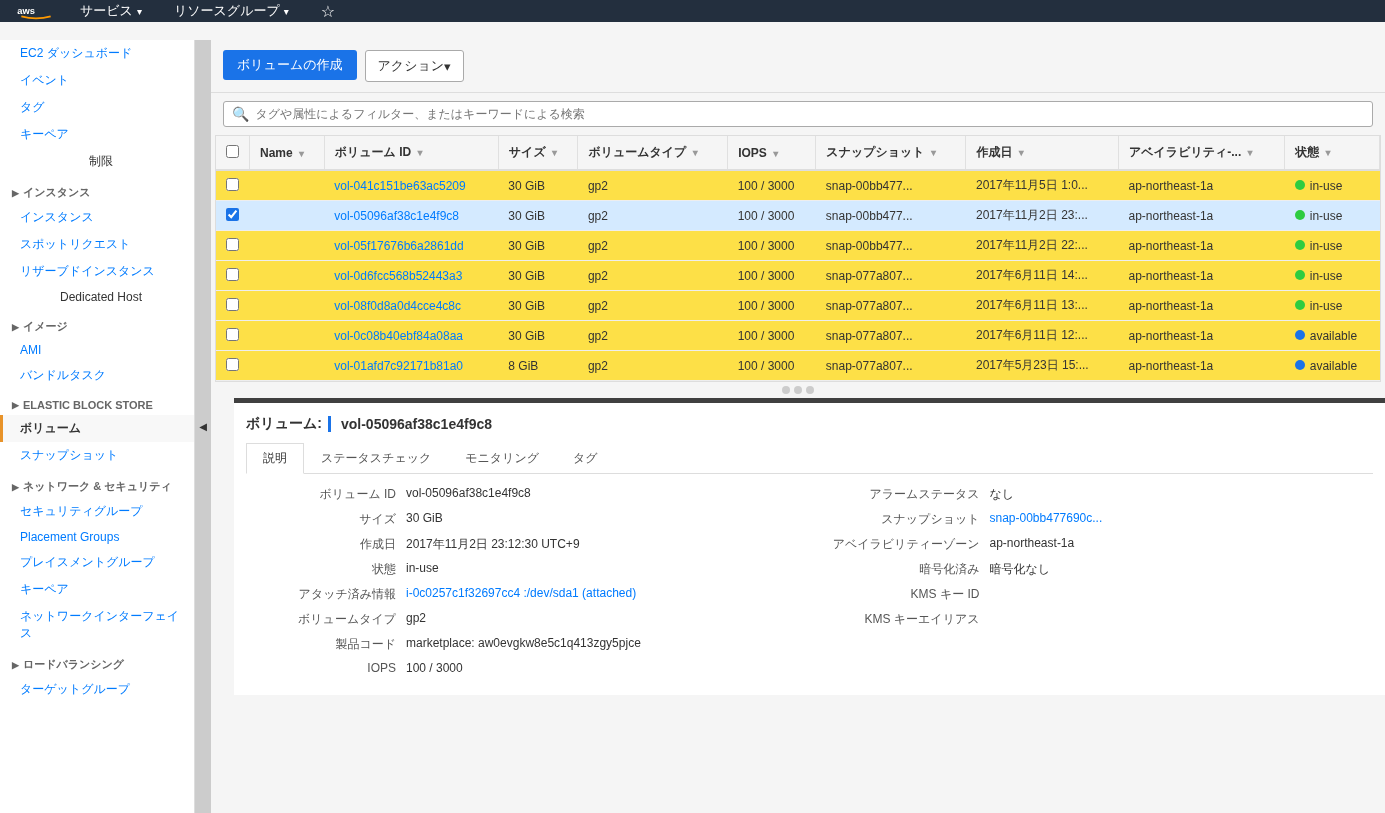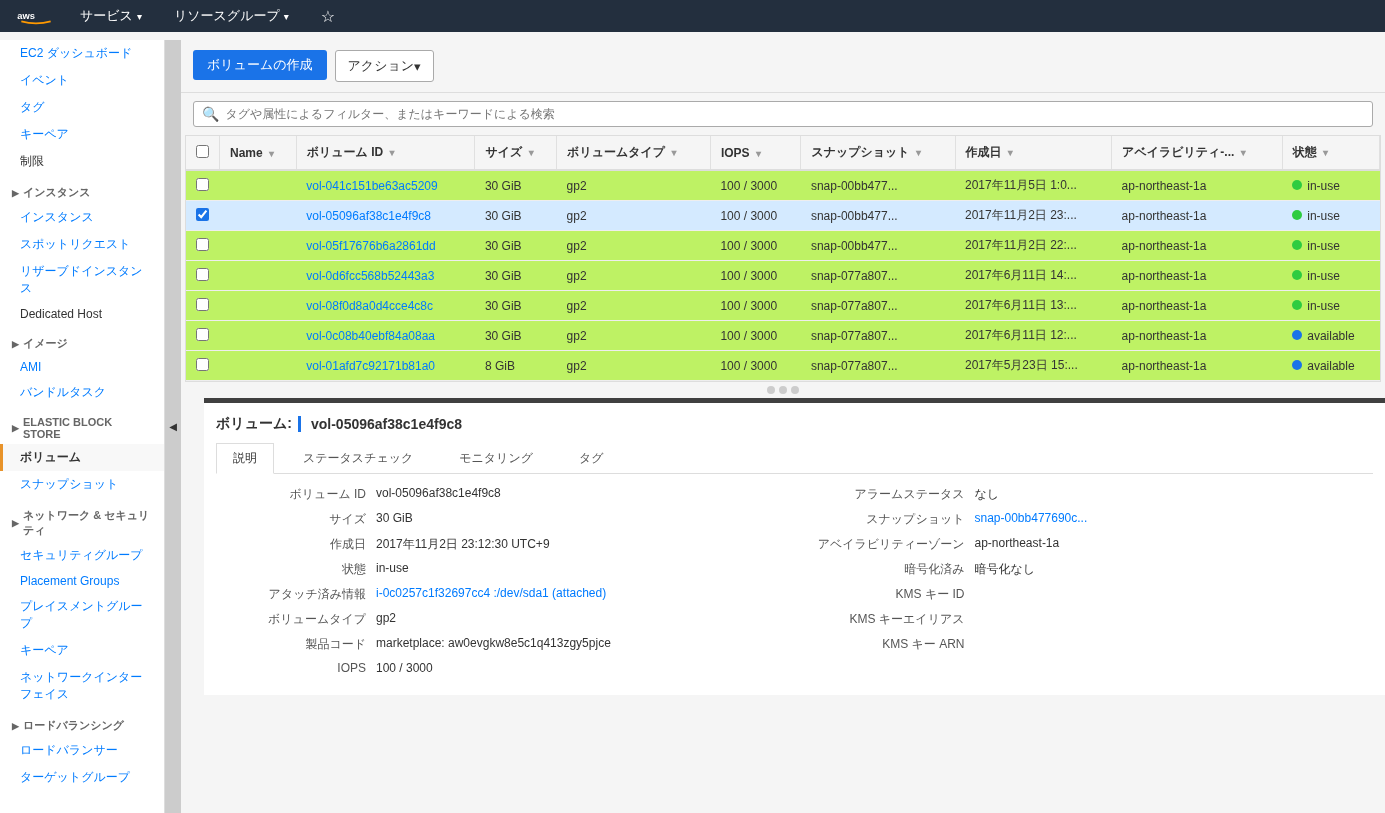--- a/index.html
+++ b/index.html
@@ -1,21 +1,21 @@
 <!DOCTYPE html>
 <html><head>
   <meta charset="utf-8">
   <style>
     * { box-sizing: border-box; margin: 0; padding: 0; }
     body { font-family: "Helvetica Neue", Arial, sans-serif; font-size: 12px; color: #333; background: #f5f5f5; }
 
     
     .navbar {
       background: #232f3e;
-      height: 32px;
+      height: 22px;
       display: flex;
       align-items: center;
       padding: 0 16px;
       gap: 16px;
       position: fixed;
       top: 0; left: 0; right: 0;
       z-index: 100;
     }
     .navbar-logo {
       display: flex;
@@ -40,21 +40,21 @@
 
     
     .app-container {
       display: flex;
       margin-top: 40px;
       height: calc(100vh - 40px);
     }
 
     
     .sidebar {
-      width: 165px;
+      width: 195px;
       background: #fff;
       border-right: 1px solid #ddd;
       overflow-y: auto;
       flex-shrink: 0;
       padding-bottom: 28px;
     }
     .sidebar-section-header {
       font-size: 11px;
       font-weight: 600;
       color: #666;
@@ -70,21 +70,21 @@
       color: #007bff;
       font-size: 12px;
     }
     .sidebar-item.active {
       color: #333;
       font-weight: bold;
       border-left: 3px solid #e8932a;
       padding-left: 17px;
       background: #f8f8f8;
     }
-    .sidebar-item.plain { color: #333; }
+    .sidebar-item.plain { color: #333; text-align: center; }
     .collapse-arrow {
       width: 16px;
       height: 100%;
       background: #ccc;
       cursor: pointer;
       display: flex;
       align-items: center;
       justify-content: center;
       font-size: 10px;
       flex-shrink: 0;
@@ -170,21 +170,21 @@
       text-align: left;
       font-weight: 600;
       color: #333;
       white-space: nowrap;
       border-right: 1px solid #e0e0e0;
       cursor: pointer;
     }
     thead th .sort-arrow { color: #999; font-size: 10px; margin-left: 3px; }
     tbody tr {
       border-bottom: 1px solid #eee;
-      background: #bef264;
+      background: #fde047;
     }
     tbody tr.selected { background: #d4eaff; }
     tbody td {
       padding: 6px 10px;
       color: #333;
       white-space: nowrap;
     }
     .checkbox-cell { width: 30px; text-align: center; }
     .checkbox-cell input[type="checkbox"] { cursor: pointer; }
     .status-dot {
@@ -218,21 +218,20 @@
       display: inline-block;
       width: 3px;
       height: 16px;
       background: #1a73e8;
       margin-right: 4px;
     }
     .detail-tabs {
       display: flex;
       border-bottom: 1px solid #ddd;
       margin-bottom: 12px;
-      gap: 12px;
     }
     .detail-tab {
       padding: 6px 16px;
       cursor: pointer;
       font-size: 12px;
       color: #555;
       border: 1px solid transparent;
       margin-bottom: -1px;
     }
     .detail-tab.active {
@@ -318,21 +317,20 @@
         <div class="sidebar-section-header"><span class="triangle">▶</span> ELASTIC BLOCK STORE</div>
         <div class="sidebar-item active">ボリューム</div>
         <div class="sidebar-item">スナップショット</div>
         <div class="sidebar-section-header"><span class="triangle">▶</span> ネットワーク &amp; セキュリティ</div>
         <div class="sidebar-item">セキュリティグループ</div>
         <div class="sidebar-item">Placement Groups</div>
         <div class="sidebar-item">プレイスメントグループ</div>
         <div class="sidebar-item">キーペア</div>
         <div class="sidebar-item">ネットワークインターフェイス</div>
         <div class="sidebar-section-header"><span class="triangle">▶</span> ロードバランシング</div>
-        <div class="sidebar-item">ロードバランサー</div>
         <div class="sidebar-item">ターゲットグループ</div>
       </div>
   </div>
 
   <div class="collapse-arrow">◀</div>
 
   <div class="main-content">
 
     <div class="toolbar">
       <button class="btn-primary">ボリュームの作成</button>
@@ -523,21 +521,17 @@
               <div class="detail-value">暗号化なし</div>
             </div>
             <div class="detail-row">
               <div class="detail-label">KMS キー ID</div>
               <div class="detail-value"></div>
             </div>
             <div class="detail-row">
               <div class="detail-label">KMS キーエイリアス</div>
               <div class="detail-value"></div>
             </div>
-            <div class="detail-row">
-              <div class="detail-label">KMS キー ARN</div>
-              <div class="detail-value"></div>
-            </div>
           </div>
         </div>
     </div>
   </div>
 </div>
 
 </body></html>

